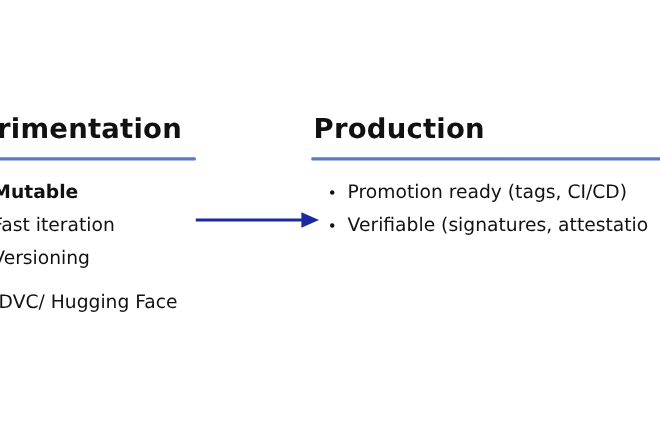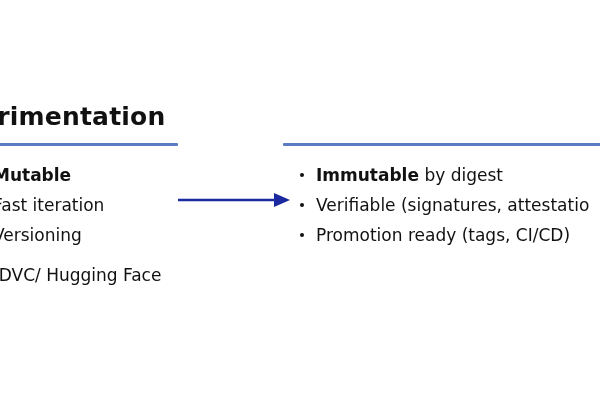--- a/index.html
+++ b/index.html
@@ -157,33 +157,30 @@
 
   <div class="flow-arrow">
     <svg width="116" height="24" viewBox="0 0 116 24" xmlns="http://www.w3.org/2000/svg" aria-hidden="true">
       <line x1="2" y1="12" x2="100" y2="12" stroke="#1a2a9e" stroke-width="2.6" stroke-linecap="butt"></line>
       <polygon points="98,5 114,12 98,19" fill="#1a2a9e"></polygon>
     </svg>
   </div>
 
   <div class="column column-right">
 
+    <div class="heading">Production</div>
 
     <div class="heading-rule"></div>
 
     <ul class="bullet-list">
       <li class="bullet-item">
         <span class="bullet-dot"></span>
-        <span class="bullet-text"><span class="emph">Immutable</span><span> by digest</span></span>
+        <span class="bullet-text"><span class="emph"></span><span>Promotion ready (tags, CI/CD)</span></span>
       </li>
       <li class="bullet-item">
         <span class="bullet-dot"></span>
         <span class="bullet-text"><span class="emph"></span><span>Verifiable (signatures, attestatio</span></span>
-      </li>
-      <li class="bullet-item">
-        <span class="bullet-dot"></span>
-        <span class="bullet-text"><span class="emph"></span><span>Promotion ready (tags, CI/CD)</span></span>
       </li>
     </ul>
 
   </div>
 
 </div>
 
 </body></html>

